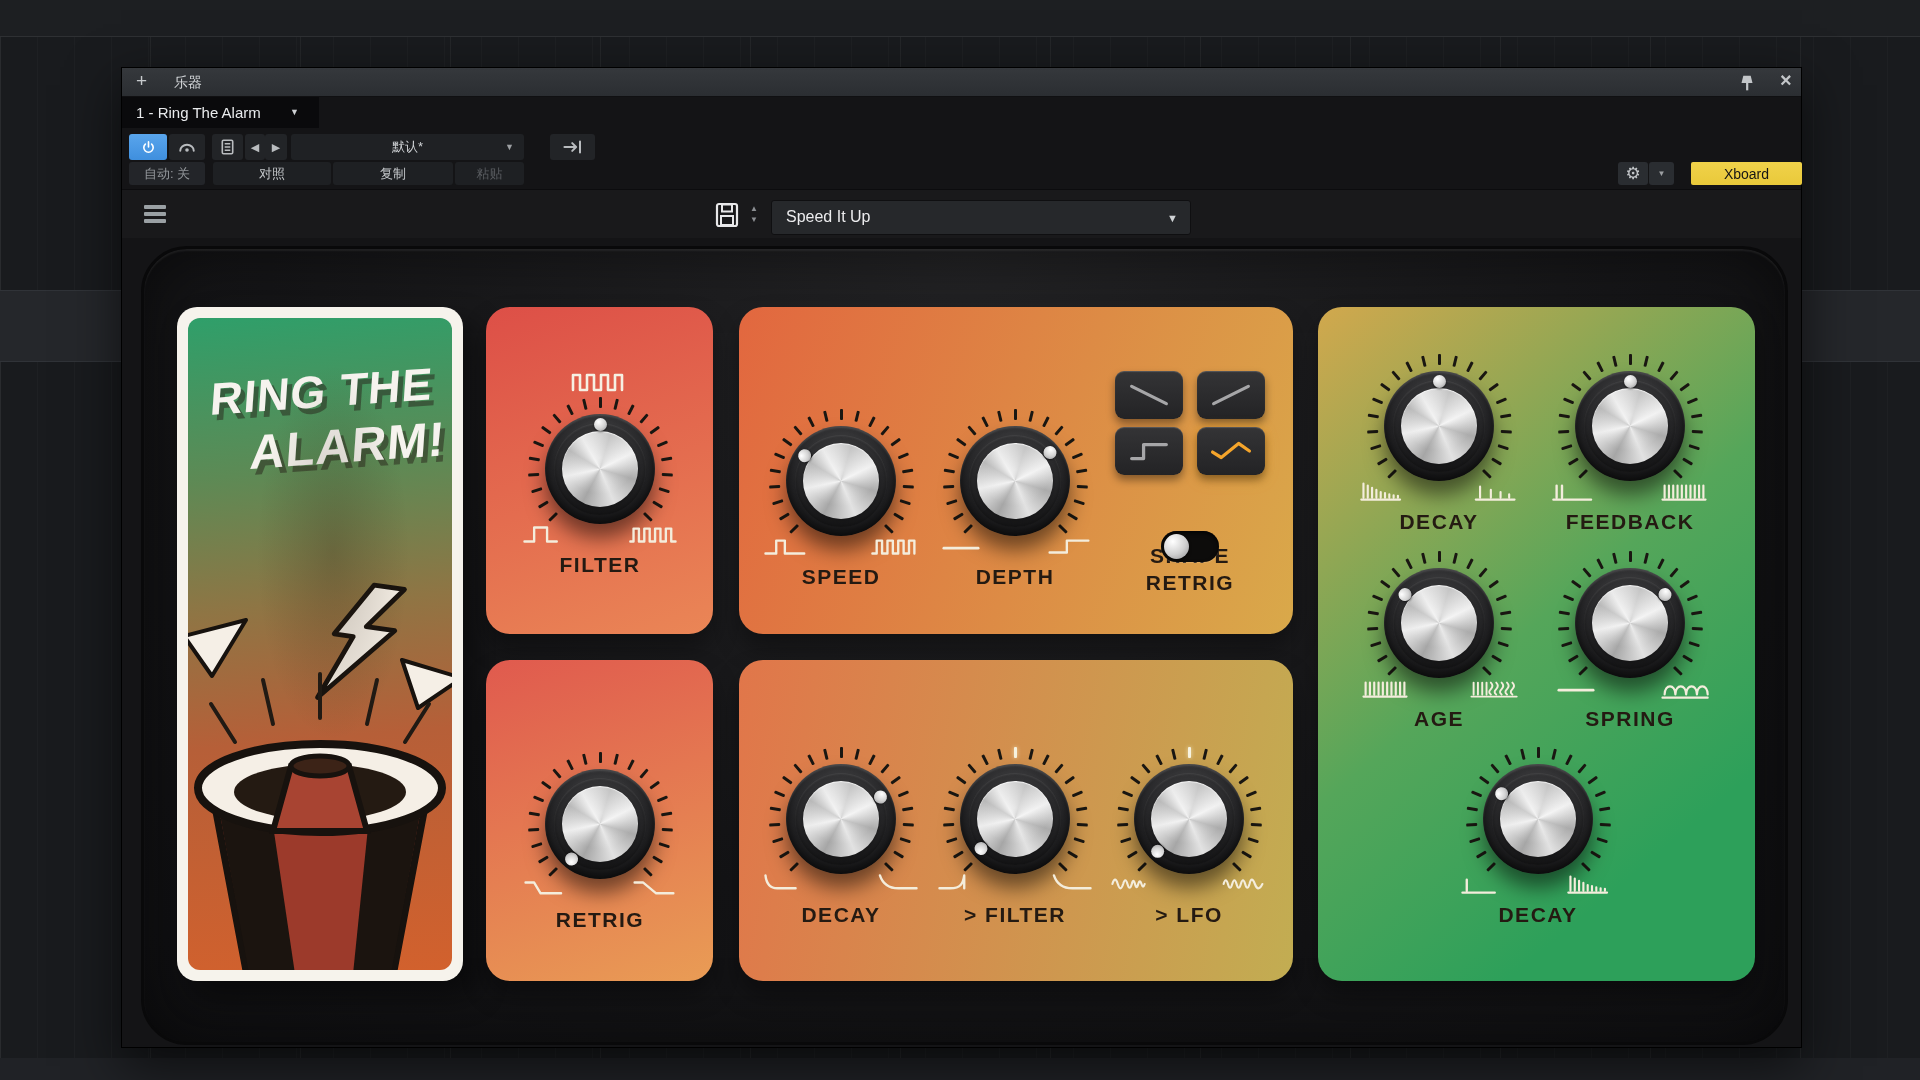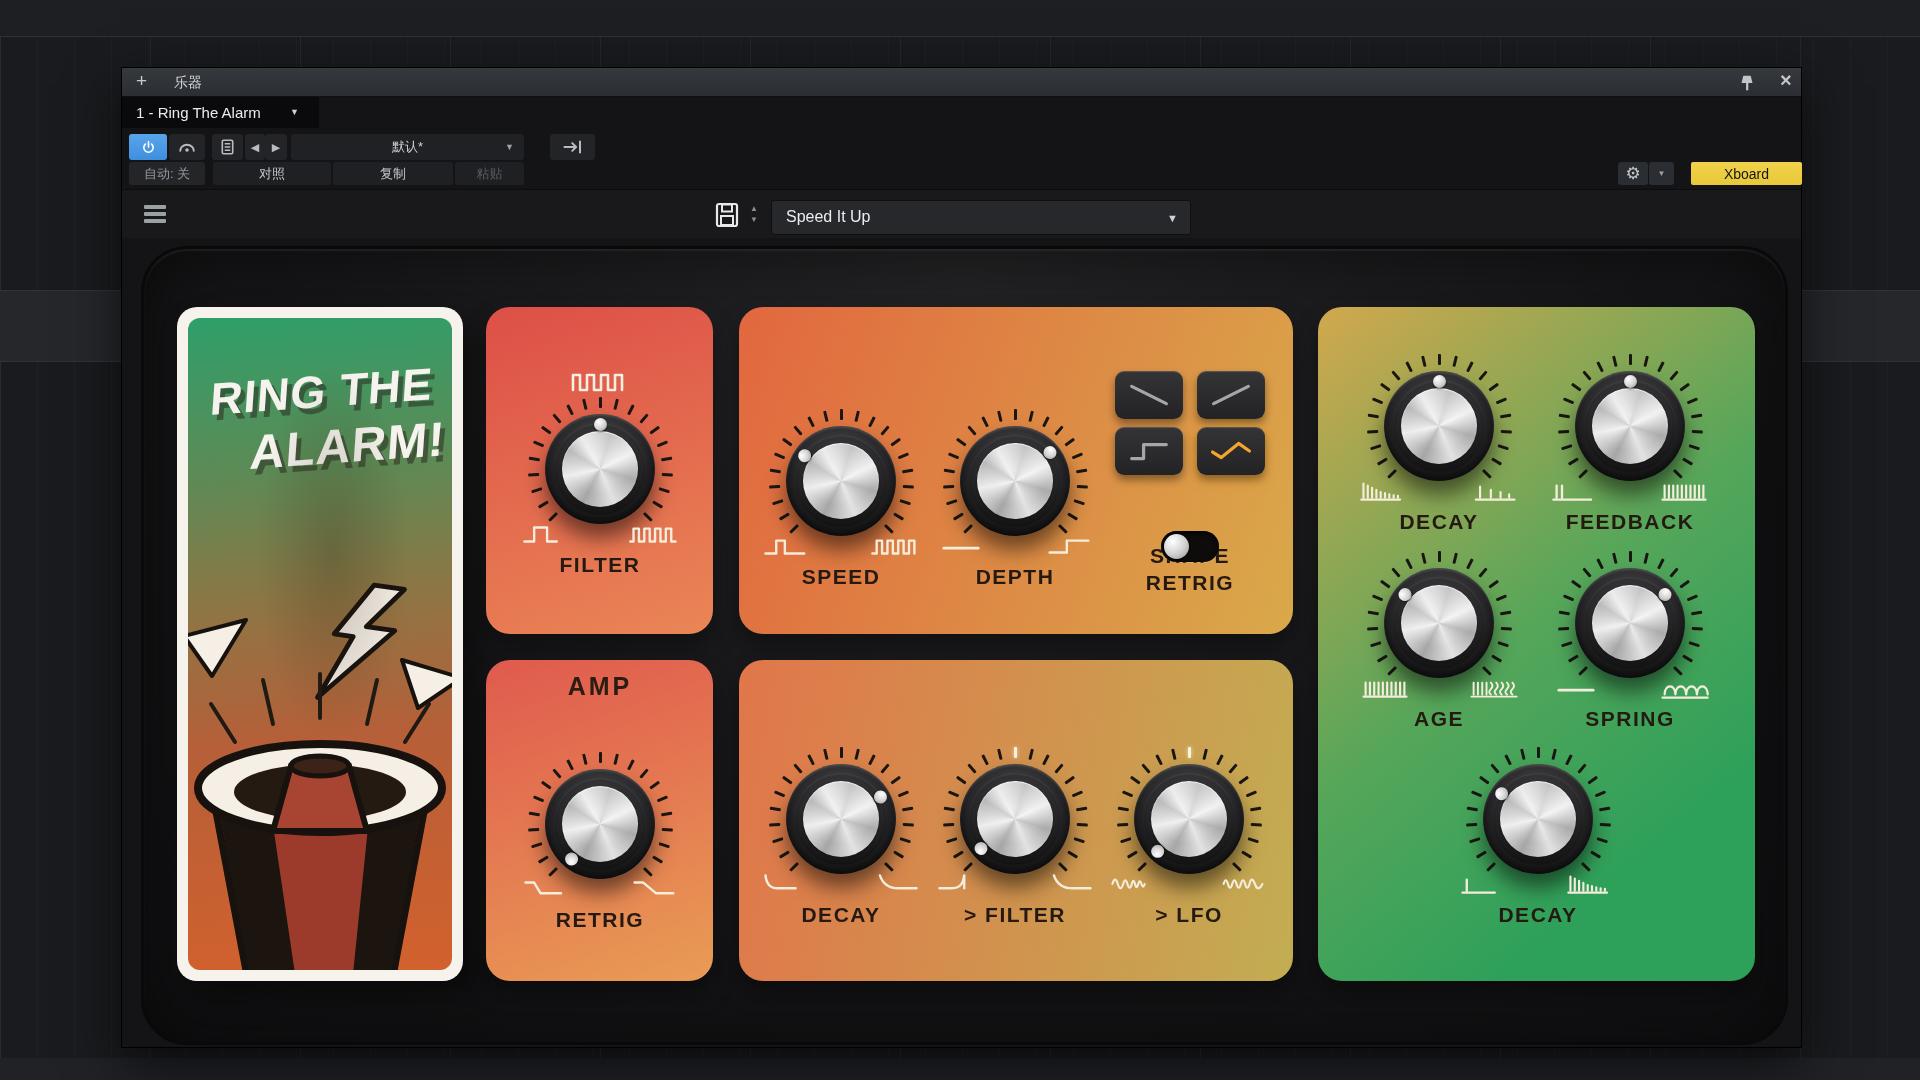--- a/index.html
+++ b/index.html
@@ -258,21 +258,20 @@
         </svg>
       </div>
     </div>
 
     <div class="panel p-osc"></div>
     <div class="panel p-lfo"></div>
     <div class="panel p-amp"></div>
     <div class="panel p-env"></div>
     <div class="panel p-echo"></div>
 
-    <div class="ptitle" style="left:328px;top:604px;">AMP</div>
 
     <div class="osc-icon">
         <svg viewBox="0 0 60 26" preserveAspectRatio="xMidYMid meet">
           <path d="M3 21 V6 H10 V21 H17 V6 H24 V21 H31 V6 H38 V21 H45 V6 H52 V21" fill="none" stroke="currentColor" stroke-width="2.6" stroke-linecap="round" stroke-linejoin="round"></path>
         </svg>
       </div>
 
     <div class="knob" style="left:399px;top:322px;">
         <div>
           <span class="tick" style="transform:rotate(-135deg) translateY(-67px)"></span>

